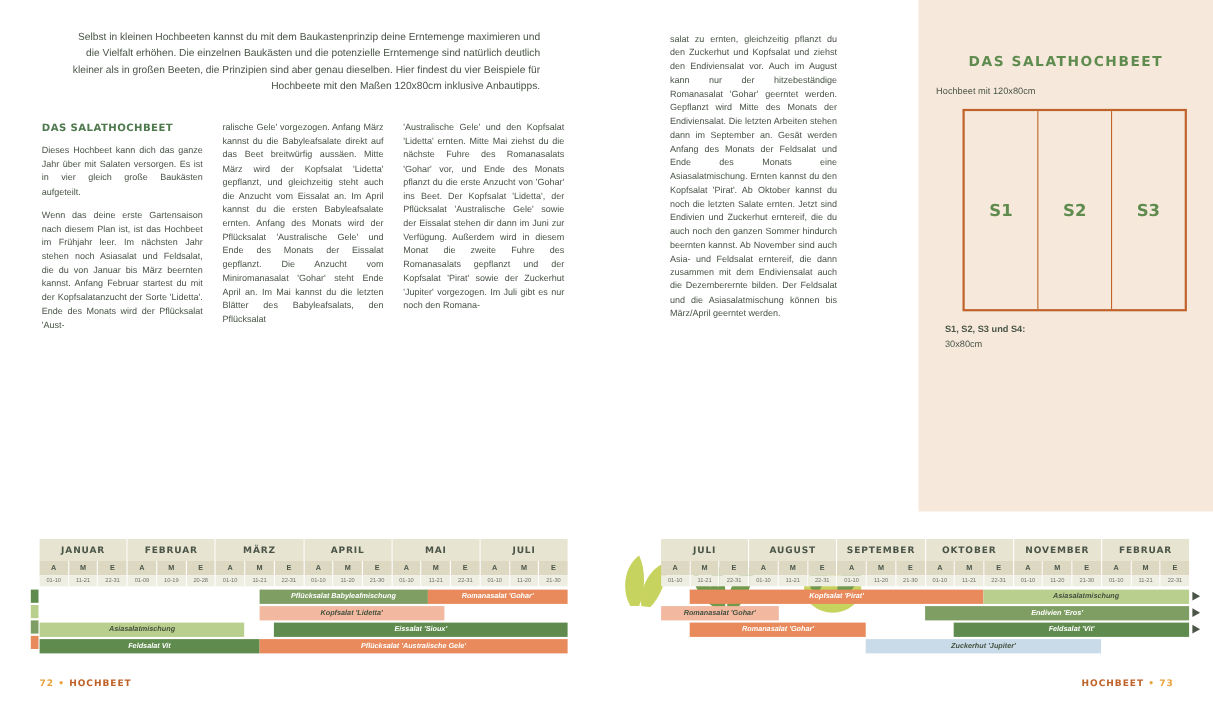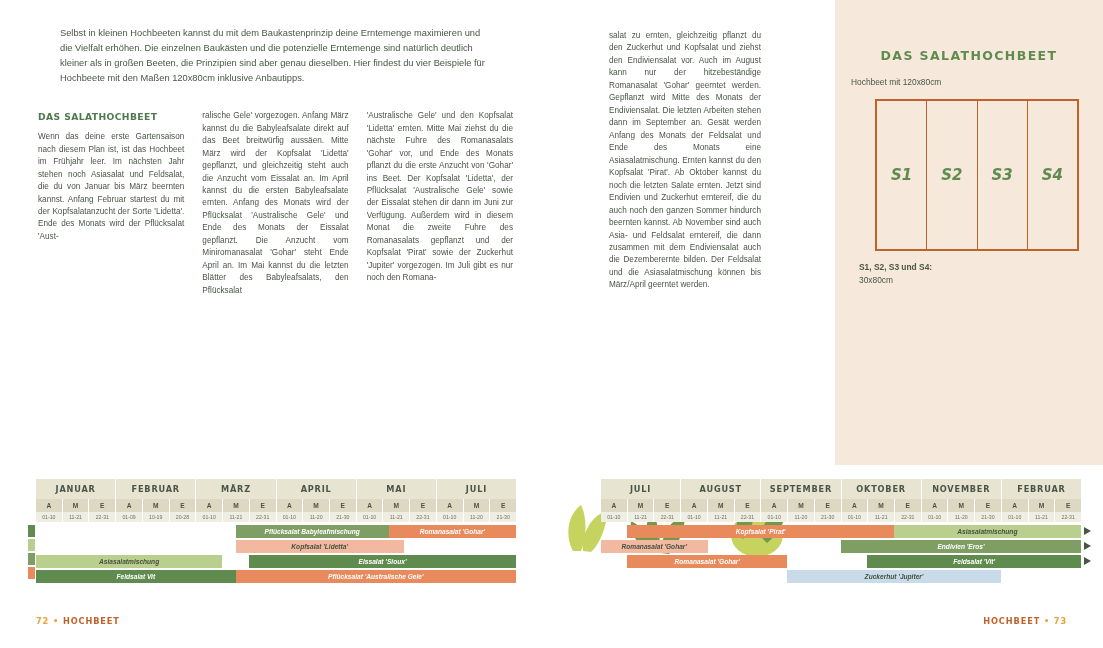--- a/index.html
+++ b/index.html
@@ -25,21 +25,21 @@
     line-height:1.12;
     font-size:30px;
     margin:38px 60px 0 60px;
     font-family:"DejaVu Sans", sans-serif;
   }
   .title .l2 { display:block; }
 
   
   .intro {
     margin:26px 60px 0 60px;
-    text-align:left;
+    text-align:right;
     font-size:9.3px;
     line-height:1.62;
     color:#4a5548;
   }
 
   
   .cols {
     display:flex;
     gap:18px;
     margin:24px 38px 0 38px;
@@ -76,45 +76,44 @@
     letter-spacing:1.4px;
     font-family:"DejaVu Sans", sans-serif;
   }
   .panel-sub {
     margin:14px 0 0 16px;
     font-size:8.4px;
     color:#4a5548;
   }
   .bed {
     margin:12px 24px 0 40px;
-    height:152px;
+    height:184px;
     border:2px solid #c0632a;
     background:#f6e9db;
     display:flex;
-    font-style:italic;
   }
   .bed-cell {
     flex:1;
     border-right:1.5px solid #c0632a;
     display:flex; align-items:center; justify-content:center;
     color:#5f8c4e; font-weight:bold; font-size:15px;
     font-family:"DejaVu Sans", sans-serif;
   }
   .bed-cell:last-child { border-right:none; }
   .bed-note {
     margin:10px 24px 0 24px;
     font-size:8.4px; line-height:1.5; color:#4a5548; font-weight:bold;
   }
   .bed-note .thin { font-weight:normal; display:block; }
 
   
   .doodles { position:absolute; left:0; top:465px; width:268px; height:95px; }
 
   
-  .cal { position:absolute; bottom:63px; font-size:6.4px; }
+  .cal { position:absolute; bottom:52px; font-size:6.4px; }
   .cal-left { left:36px; width:480px; }
   .cal-right { left:602px; width:480px; }
 
   .cal-months { display:flex; }
   .cal-month {
     flex:1;
     background:#e8e4d2;
     color:#4a5548;
     text-align:center;
     font-weight:bold;
@@ -183,20 +182,21 @@
 <div class="page">
 
   <div class="left-page">
 
 
     <div class="intro">Selbst in kleinen Hochbeeten kannst du mit dem Baukastenprinzip deine Erntemenge maximieren und die Vielfalt erhöhen. Die einzelnen Baukästen und die potenzielle Erntemenge sind natürlich deutlich kleiner als in großen Beeten, die Prinzipien sind aber genau dieselben. Hier findest du vier Beispiele für Hochbeete mit den Maßen 120x80cm inklusive Anbautipps.</div>
 
     <div class="cols">
       <div class="col">
         <div class="section-head">DAS SALATHOCHBEET</div>
+        <p>Dieses Hochbeet kann dich das ganze Jahr über mit Salaten versorgen. Es ist in vier gleich große Baukästen aufgeteilt.</p>
         <p>Wenn das deine erste Gartensaison nach diesem Plan ist, ist das Hochbeet im Frühjahr leer. Im nächsten Jahr stehen noch Asiasalat und Feldsalat, die du von Januar bis März beernten kannst. Anfang Februar startest du mit der Kopfsalatanzucht der Sorte 'Lidetta'. Ende des Monats wird der Pflücksalat 'Aust-</p>
       </div>
       <div class="col">
         <p>ralische Gele' vorgezogen. Anfang März kannst du die Babyleafsalate direkt auf das Beet breitwürfig aussäen. Mitte März wird der Kopfsalat 'Lidetta' gepflanzt, und gleichzeitig steht auch die Anzucht vom Eissalat an. Im April kannst du die ersten Babyleafsalate ernten. Anfang des Monats wird der Pflücksalat 'Australische Gele' und Ende des Monats der Eissalat gepflanzt. Die Anzucht vom Miniromanasalat 'Gohar' steht Ende April an. Im Mai kannst du die letzten Blätter des Babyleafsalats, den Pflücksalat</p>
       </div>
       <div class="col">
         <p>'Australische Gele' und den Kopfsalat 'Lidetta' ernten. Mitte Mai ziehst du die nächste Fuhre des Romanasalats 'Gohar' vor, und Ende des Monats pflanzt du die erste Anzucht von 'Gohar' ins Beet. Der Kopfsalat 'Lidetta', der Pflücksalat 'Australische Gele' sowie der Eissalat stehen dir dann im Juni zur Verfügung. Außerdem wird in diesem Monat die zweite Fuhre des Romanasalats gepflanzt und der Kopfsalat 'Pirat' sowie der Zuckerhut 'Jupiter' vorgezogen. Im Juli gibt es nur noch den Romana-</p>
       </div>
     </div>
 
@@ -307,21 +307,20 @@
 
   <div class="right-page">
 
     <div class="panel">
       <div class="panel-title">DAS SALATHOCHBEET</div>
       <div class="panel-sub">Hochbeet mit 120x80cm</div>
       <div class="bed">
         <div class="bed-cell">S1</div>
         <div class="bed-cell">S2</div>
         <div class="bed-cell">S3</div>
-        <div class="bed-cell">S4</div>
       </div>
       <div class="bed-note">
         <span>S1, S2, S3 und S4:</span>
         <span class="thin">30x80cm</span>
       </div>
     </div>
 
     <div class="doodles">
       <svg width="268" height="95" viewBox="0 0 268 95" xmlns="http://www.w3.org/2000/svg">
         <g fill="#c7d35f">

